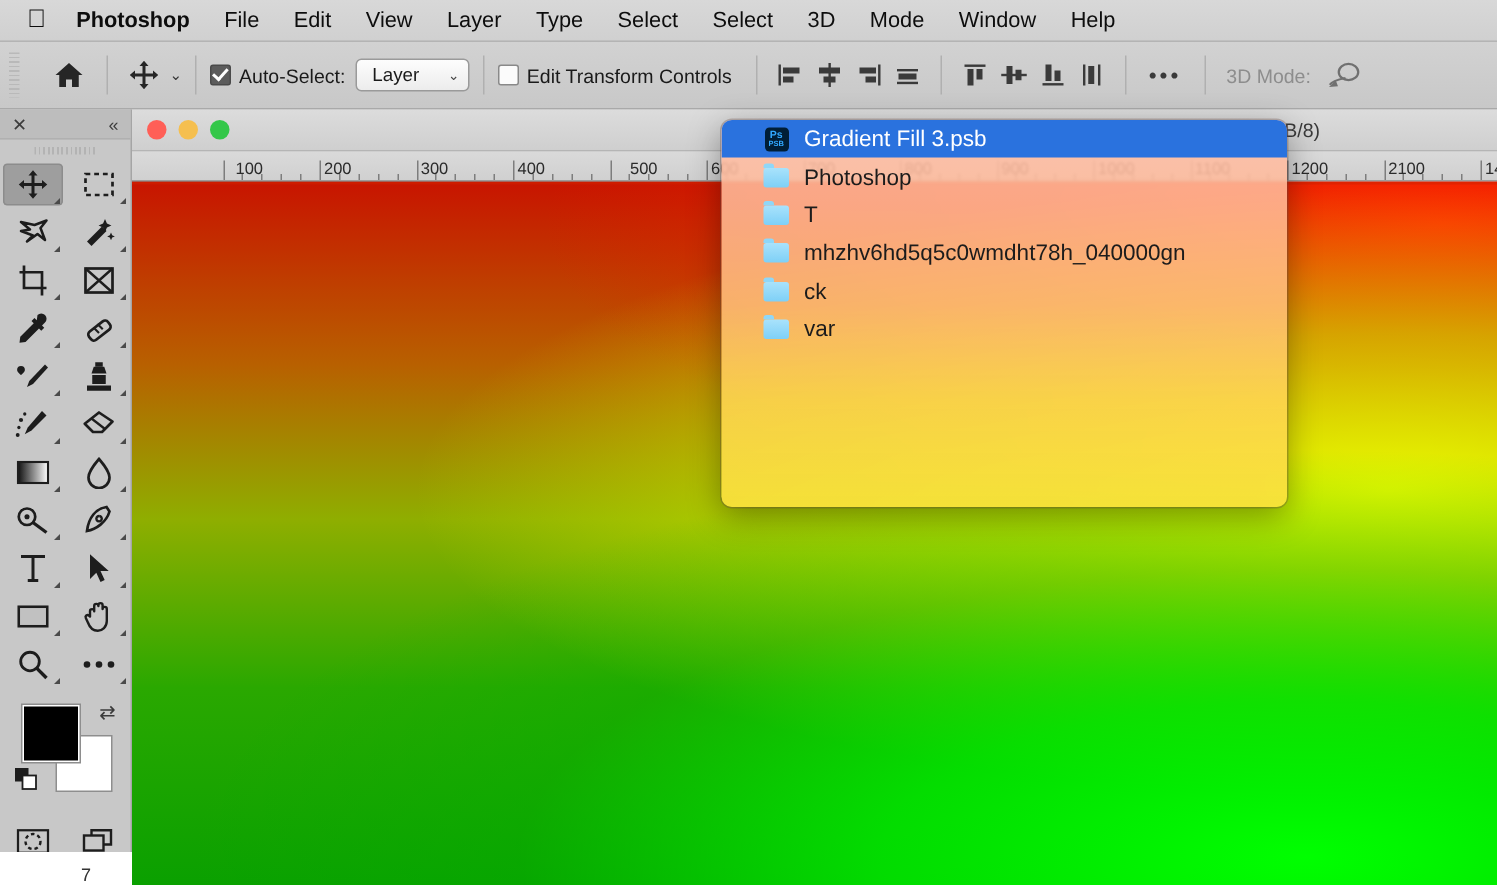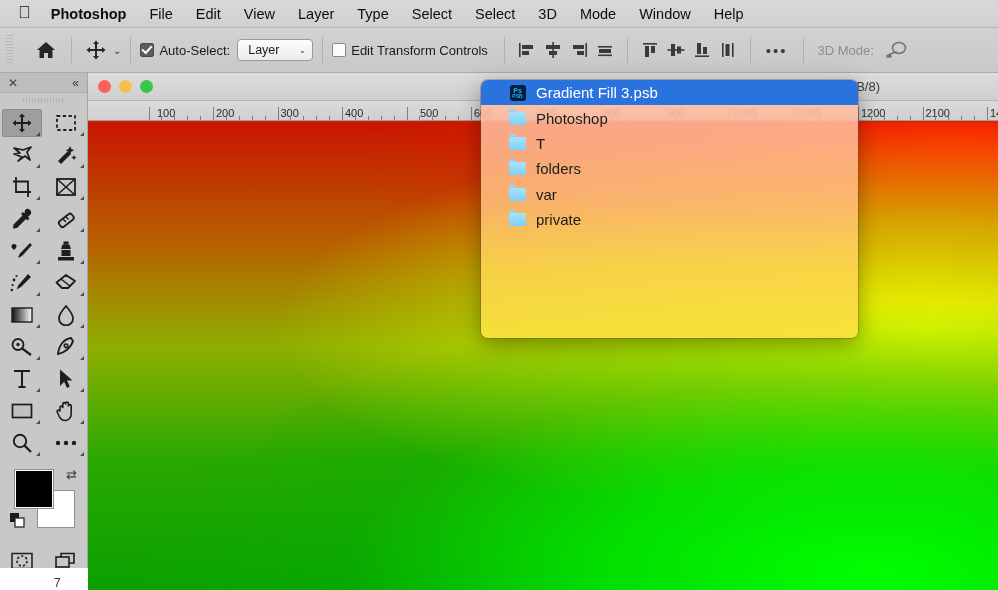--- a/index.html
+++ b/index.html
@@ -657,27 +657,27 @@
     <div class="pop-item">
       <span class="pop-ico">
         <span class="folder"></span>
       </span>
       <span>T</span>
     </div>
     <div class="pop-item">
       <span class="pop-ico">
         <span class="folder"></span>
       </span>
-      <span>folders</span>
+      <span>mhzhv6hd5q5c0wmdht78h_040000gn</span>
+    </div>
+    <div class="pop-item">
+      <span class="pop-ico">
+        <span class="folder"></span>
+      </span>
+      <span>ck</span>
     </div>
     <div class="pop-item">
       <span class="pop-ico">
         <span class="folder"></span>
       </span>
       <span>var</span>
     </div>
-    <div class="pop-item">
-      <span class="pop-ico">
-        <span class="folder"></span>
-      </span>
-      <span>private</span>
-    </div>
   </div>
 
 </body></html>

